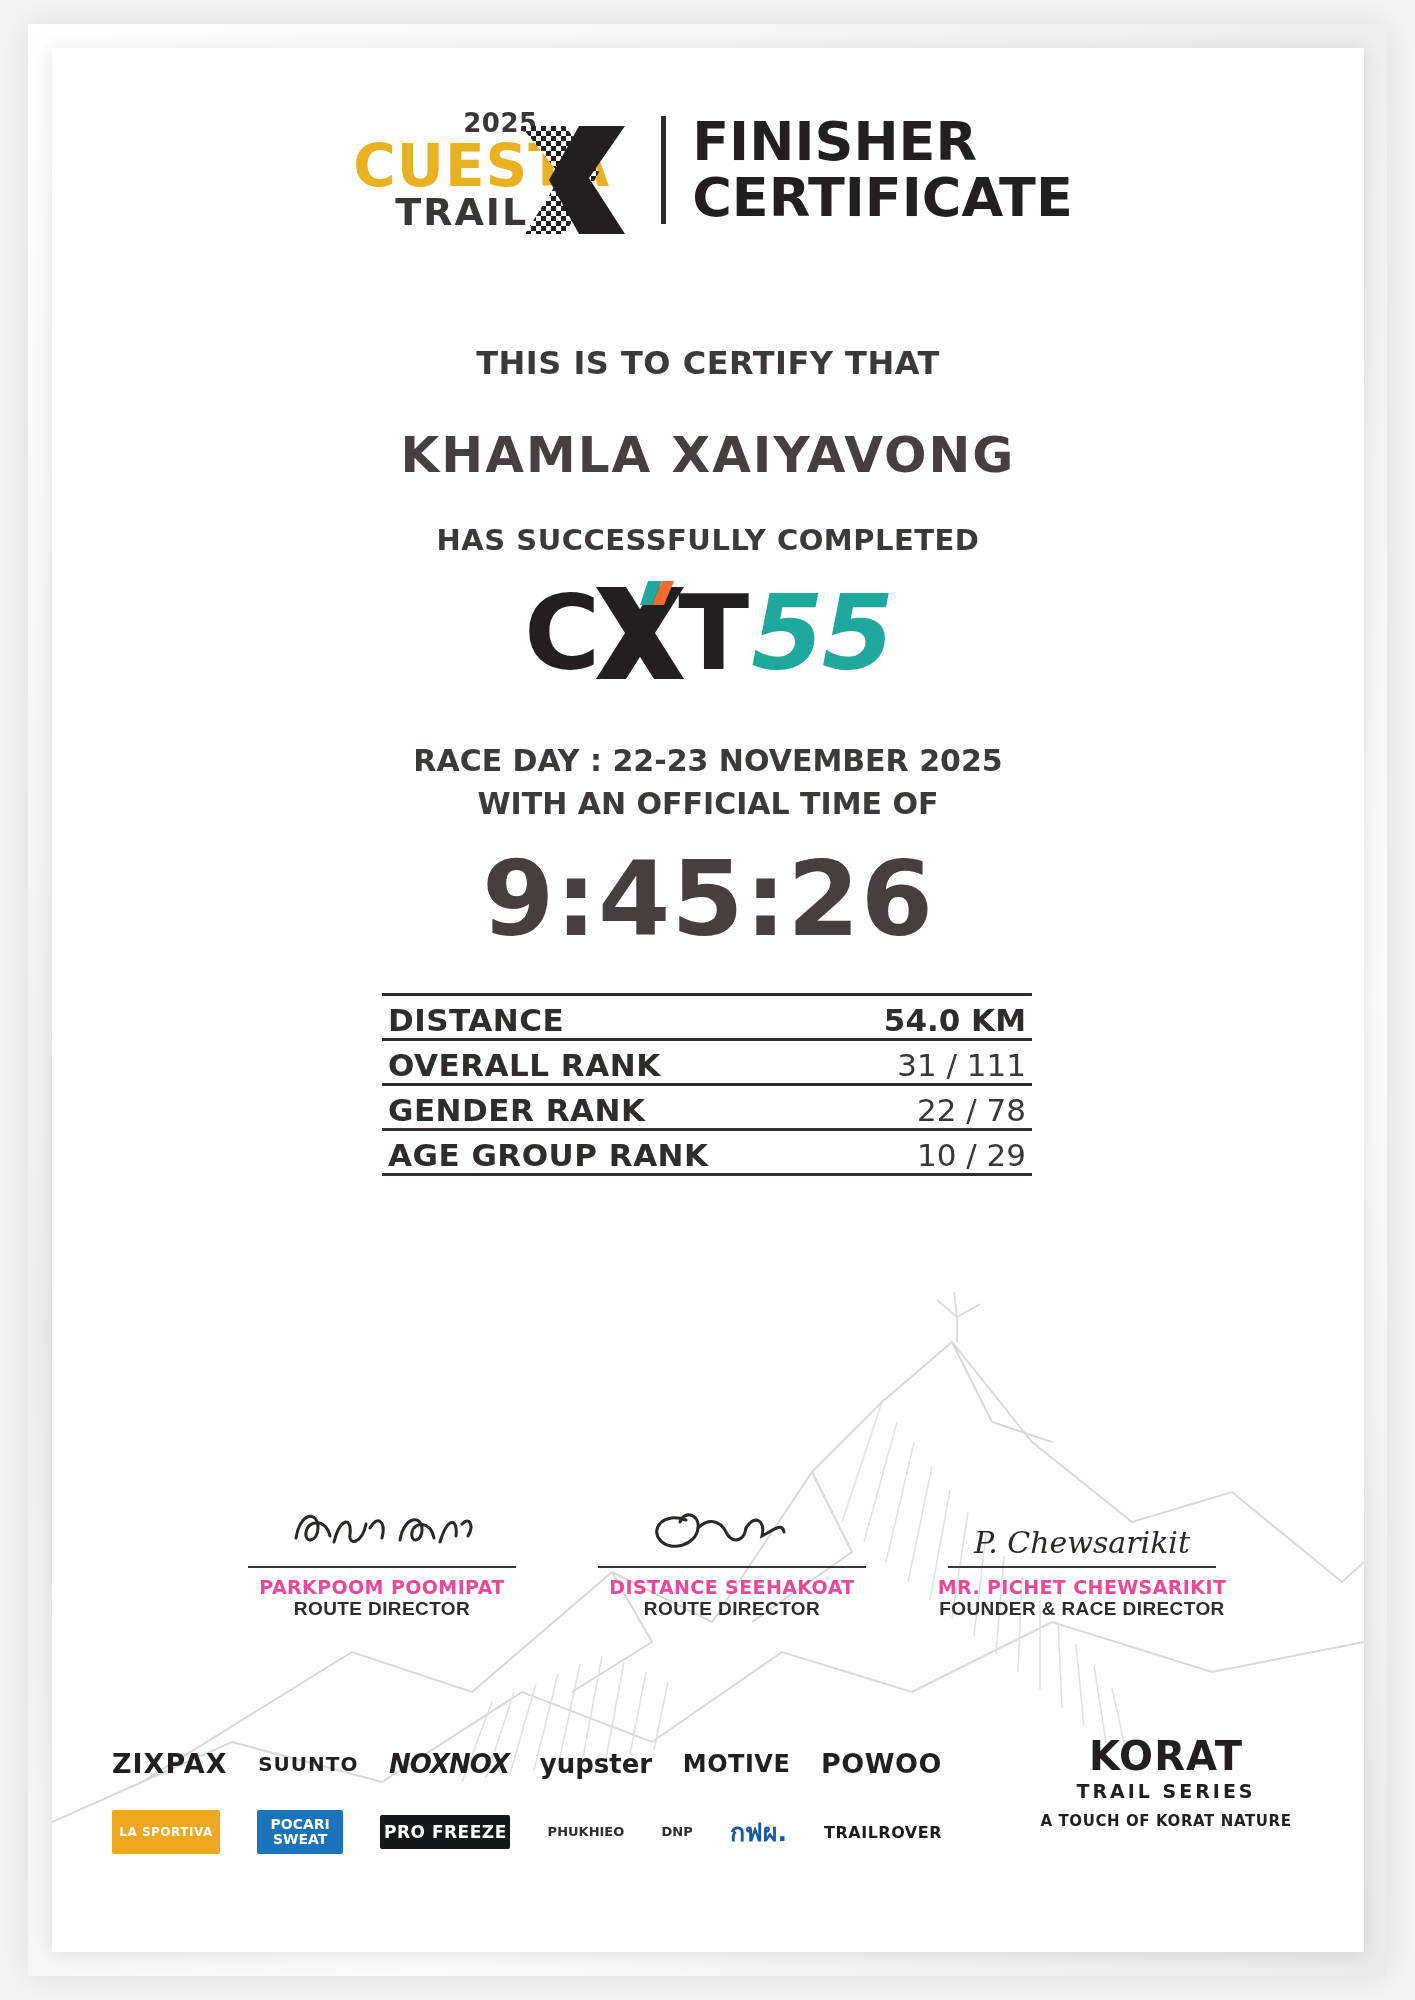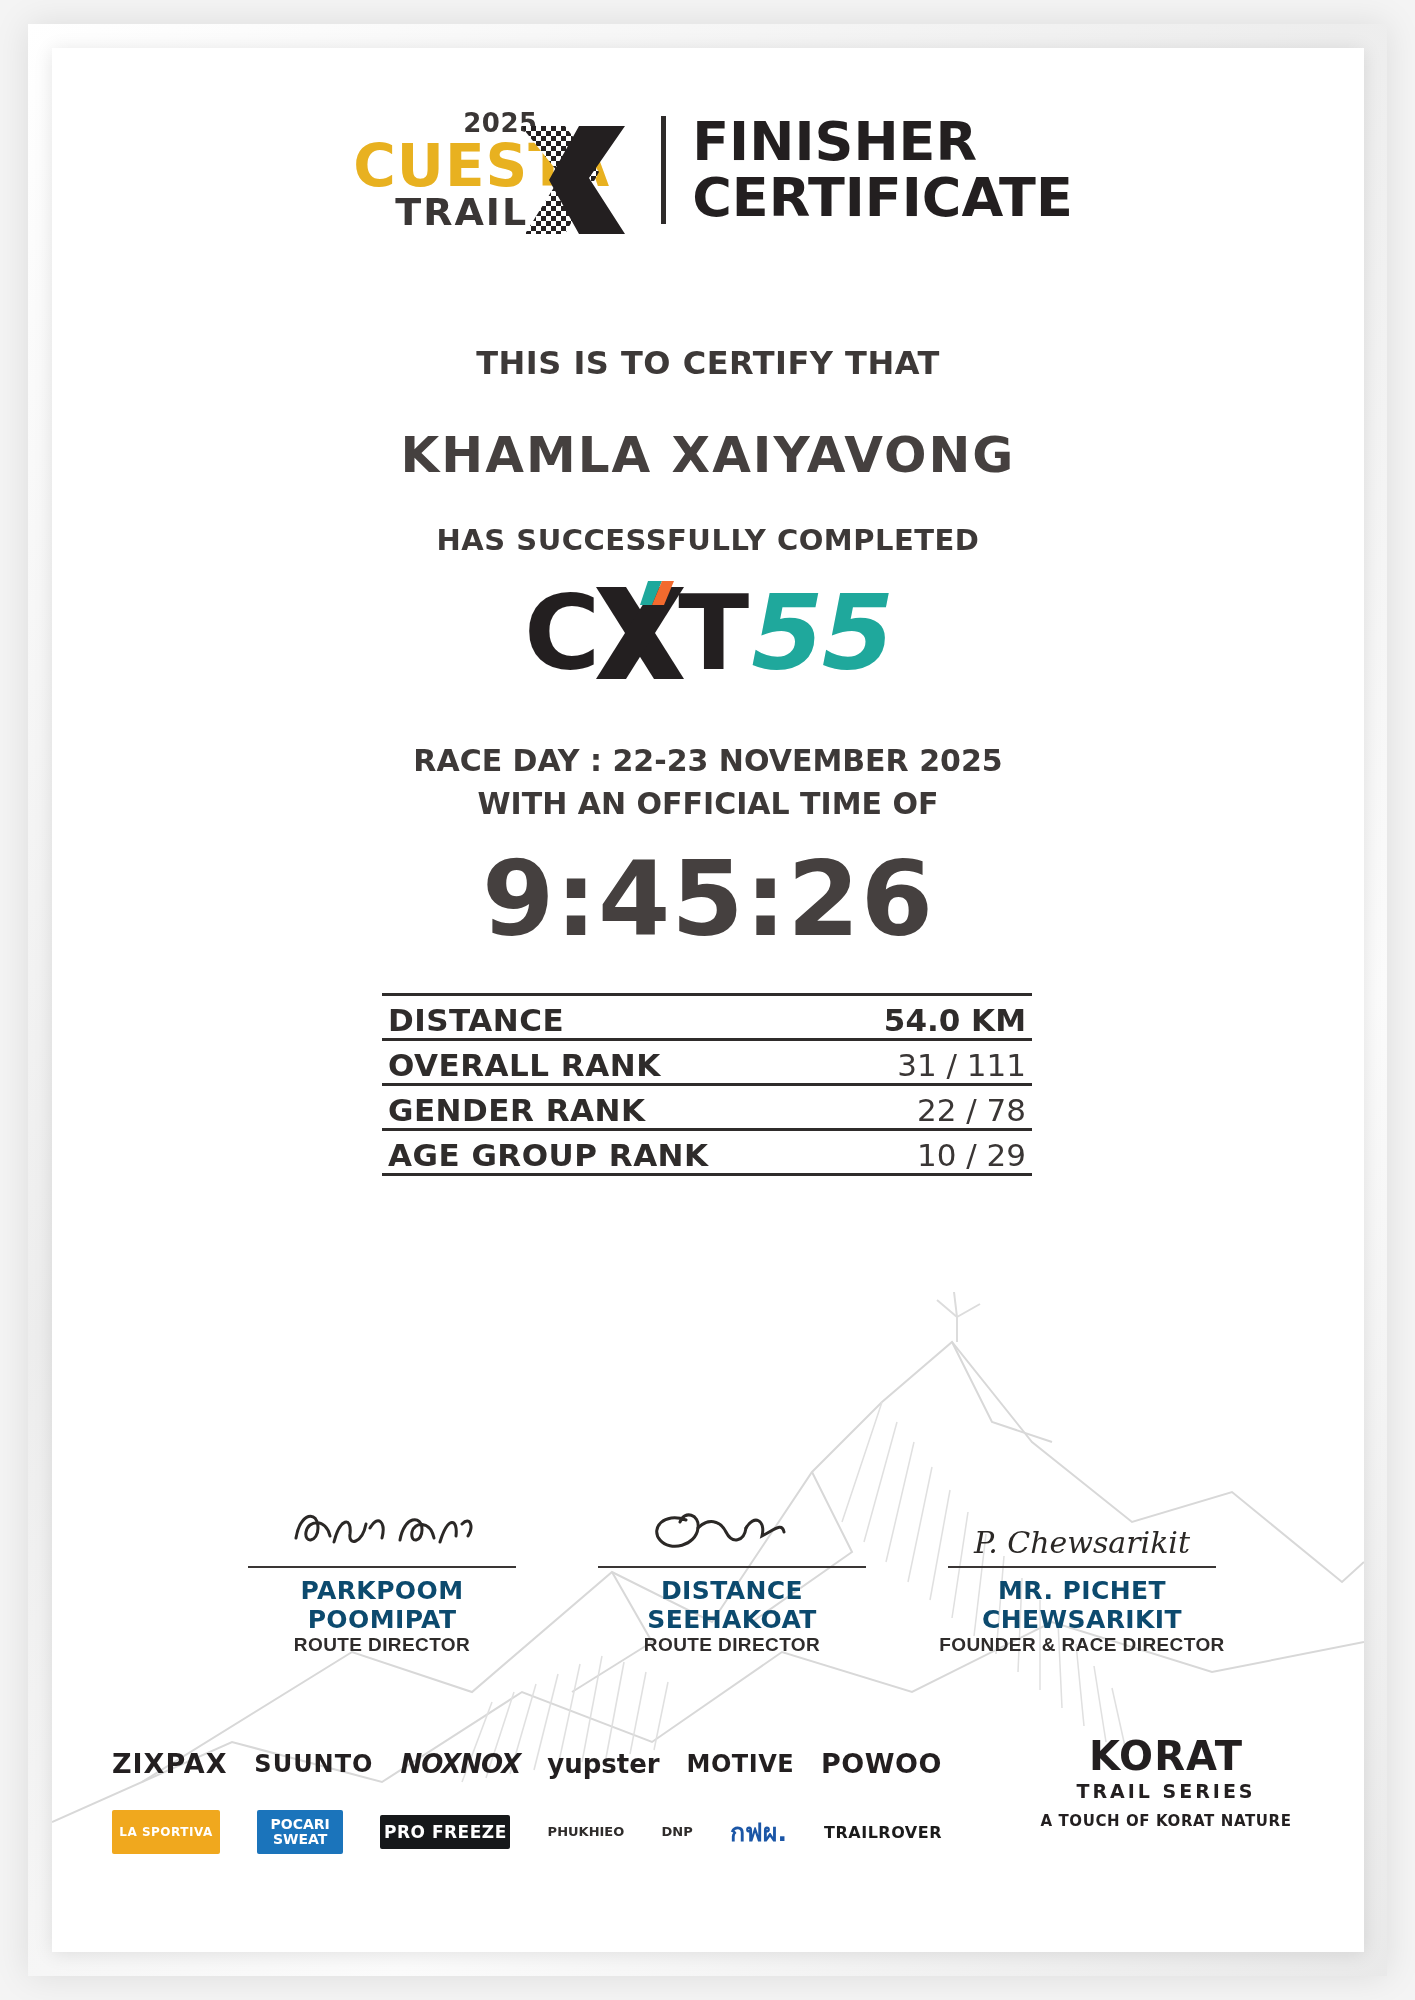--- a/index.html
+++ b/index.html
@@ -250,23 +250,23 @@
     font-family: "DejaVu Serif", serif;
     font-style: italic;
     font-size: 30px;
     color: #2b2826;
   }
   .sig-line {
     border-top: 2px solid #3a3635;
     margin: 6px 16px 8px 16px;
   }
   .sig-name {
-    font-size: 25px;
-    font-weight: bold;
-    color: #0c4a6e;
+    font-size: 19px;
+    font-weight: bold;
+    color: #ec4899;
     letter-spacing: 0.4px;
     font-family: "DejaVu Sans", sans-serif;
   }
   .sig-role {
     font-size: 19px;
     font-weight: bold;
     color: #2f2c2b;
     letter-spacing: 0.4px;
     font-family: Liberation Sans, sans-serif;
   }
@@ -290,21 +290,21 @@
     align-items: center;
     justify-content: space-between;
   }
   .sp {
     font-family: "DejaVu Sans", sans-serif;
     font-weight: bold;
     color: #231f20;
     white-space: nowrap;
   }
   .sp-zixpax { font-size: 27px; letter-spacing: 1px; }
-  .sp-suunto { font-size: 24px; letter-spacing: 1px; }
+  .sp-suunto { font-size: 20px; letter-spacing: 1px; }
   .sp-noxnox { font-size: 26px; font-style: italic; letter-spacing: -1px; }
   .sp-yupster { font-size: 26px; }
   .sp-motive { font-size: 24px; letter-spacing: 0.5px; }
   .sp-powoo { font-size: 27px; letter-spacing: 0.5px; }
 
   .chip {
     display: flex;
     align-items: center;
     justify-content: center;
     font-family: "DejaVu Sans", sans-serif;

